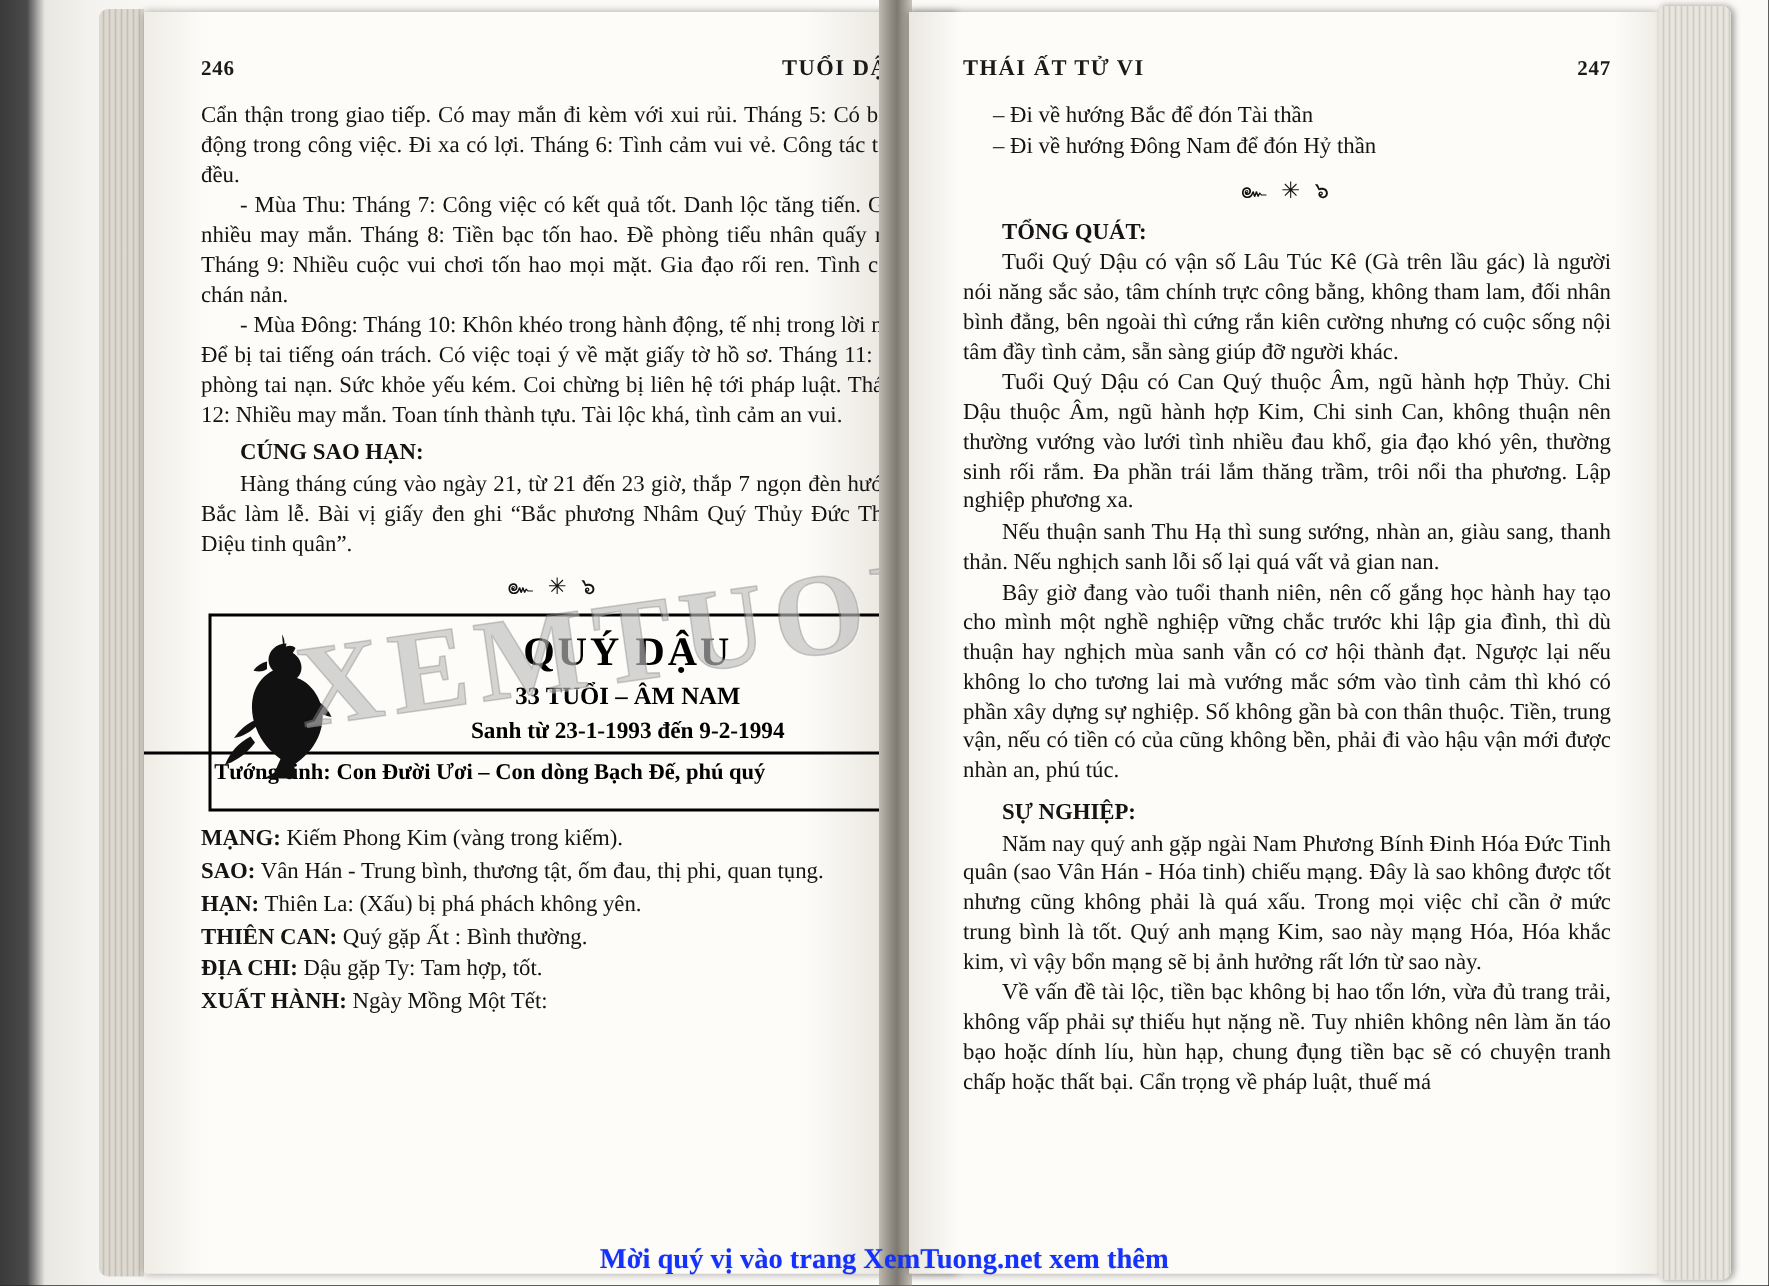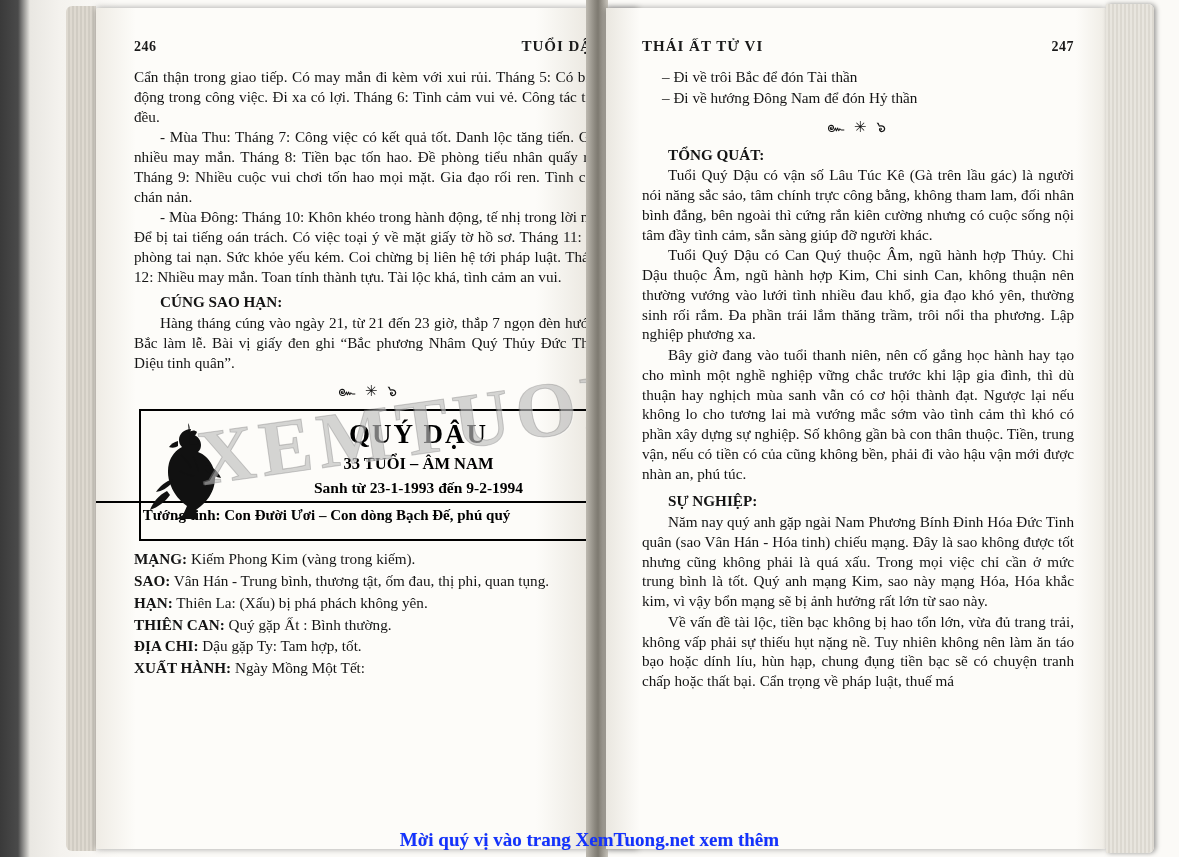--- a/index.html
+++ b/index.html
@@ -173,28 +173,29 @@
 
   <div class="spine"></div>
 
   <div class="page right">
     <div class="inner">
       <div class="runhead">
         <span class="title">THÁI ẤT TỬ VI</span>
         <span class="folio">247</span>
       </div>
 
-      <p class="dash">– Đi về trôi Bắc để đón Tài thần</p>
+      <p class="dash">– Đi về hướng Bắc để đón Tài thần</p>
       <p class="dash">– Đi về hướng Đông Nam để đón Hỷ thần</p>
 
       <div class="orn">๛ ✳ ๖</div>
 
       <p class="head" style="text-indent:26px">TỔNG QUÁT:</p>
       <p class="ind">Tuổi Quý Dậu có vận số Lâu Túc Kê (Gà trên lầu gác) là người nói năng sắc sảo, tâm chính trực công bằng, không tham lam, đối nhân bình đẳng, bên ngoài thì cứng rắn kiên cường nhưng có cuộc sống nội tâm đầy tình cảm, sẵn sàng giúp đỡ người khác.</p>
       <p class="ind">Tuổi Quý Dậu có Can Quý thuộc Âm, ngũ hành hợp Thủy. Chi Dậu thuộc Âm, ngũ hành hợp Kim, Chi sinh Can, không thuận nên thường vướng vào lưới tình nhiều đau khổ, gia đạo khó yên, thường sinh rối rắm. Đa phần trái lắm thăng trầm, trôi nổi tha phương. Lập nghiệp phương xa.</p>
+      <p class="ind">Nếu thuận sanh Thu Hạ thì sung sướng, nhàn an, giàu sang, thanh thản. Nếu nghịch sanh lỗi số lại quá vất vả gian nan.</p>
       <p class="ind">Bây giờ đang vào tuổi thanh niên, nên cố gắng học hành hay tạo cho mình một nghề nghiệp vững chắc trước khi lập gia đình, thì dù thuận hay nghịch mùa sanh vẫn có cơ hội thành đạt. Ngược lại nếu không lo cho tương lai mà vướng mắc sớm vào tình cảm thì khó có phần xây dựng sự nghiệp. Số không gần bà con thân thuộc. Tiền, trung vận, nếu có tiền có của cũng không bền, phải đi vào hậu vận mới được nhàn an, phú túc.</p>
 
       <p class="head" style="margin-top:8px">SỰ NGHIỆP:</p>
       <p class="ind">Năm nay quý anh gặp ngài Nam Phương Bính Đinh Hóa Đức Tinh quân (sao Vân Hán - Hóa tinh) chiếu mạng. Đây là sao không được tốt nhưng cũng không phải là quá xấu. Trong mọi việc chỉ cần ở mức trung bình là tốt. Quý anh mạng Kim, sao này mạng Hóa, Hóa khắc kim, vì vậy bổn mạng sẽ bị ảnh hưởng rất lớn từ sao này.</p>
       <p class="ind">Về vấn đề tài lộc, tiền bạc không bị hao tổn lớn, vừa đủ trang trải, không vấp phải sự thiếu hụt nặng nề. Tuy nhiên không nên làm ăn táo bạo hoặc dính líu, hùn hạp, chung đụng tiền bạc sẽ có chuyện tranh chấp hoặc thất bại. Cẩn trọng về pháp luật, thuế má</p>
     </div>
 
   </div>
 
   <div class="edge-right"></div>

